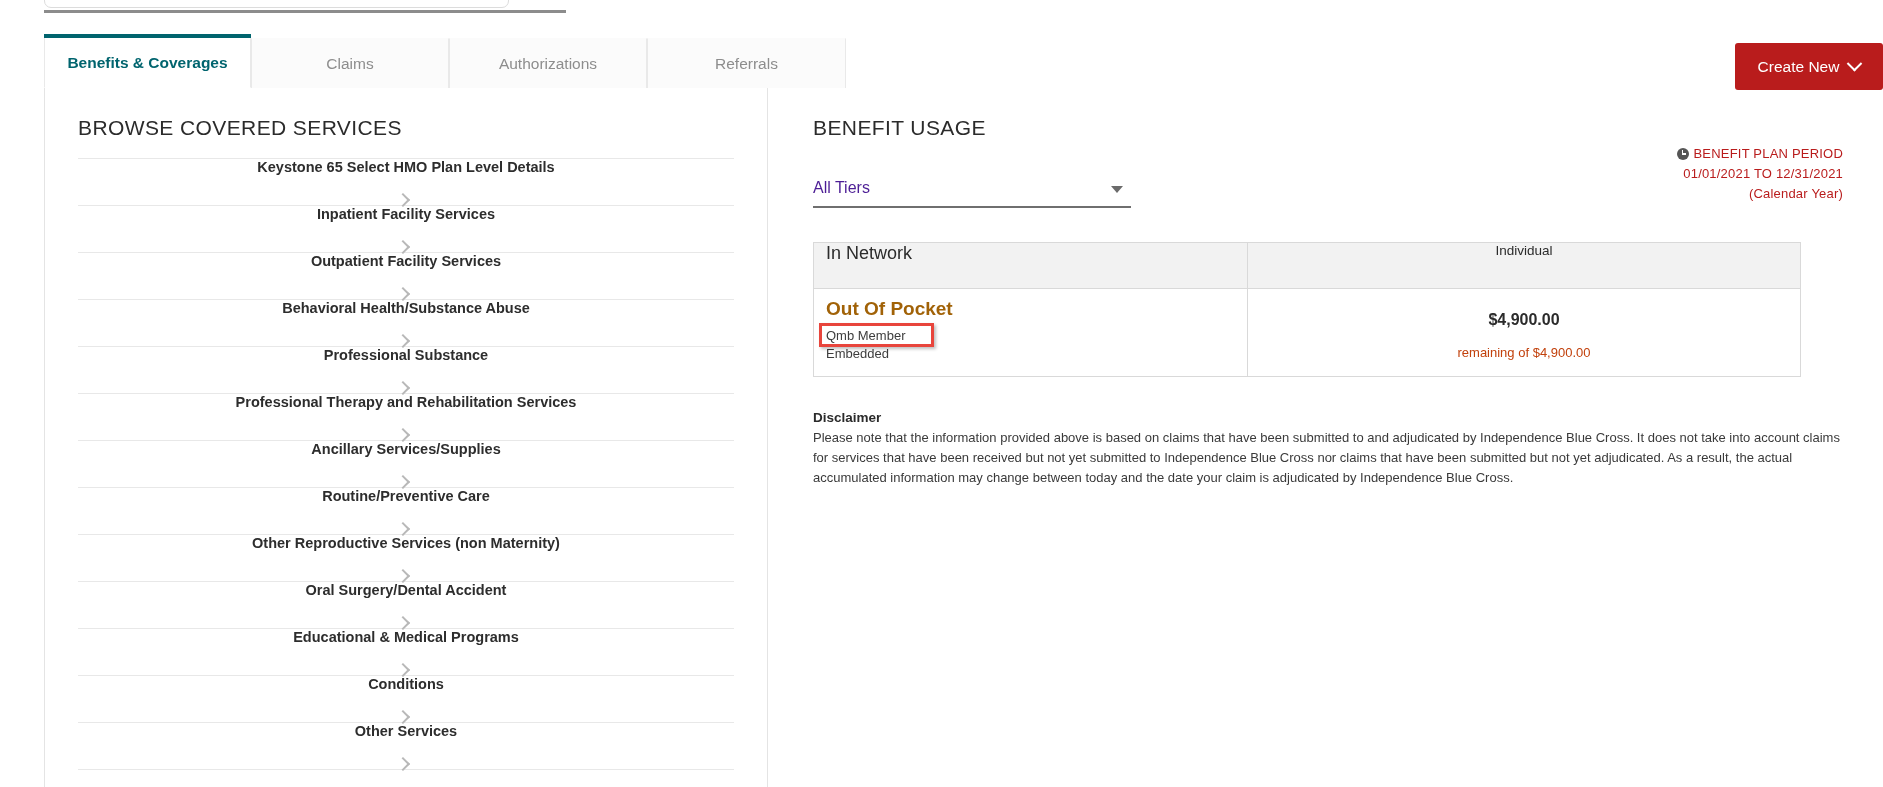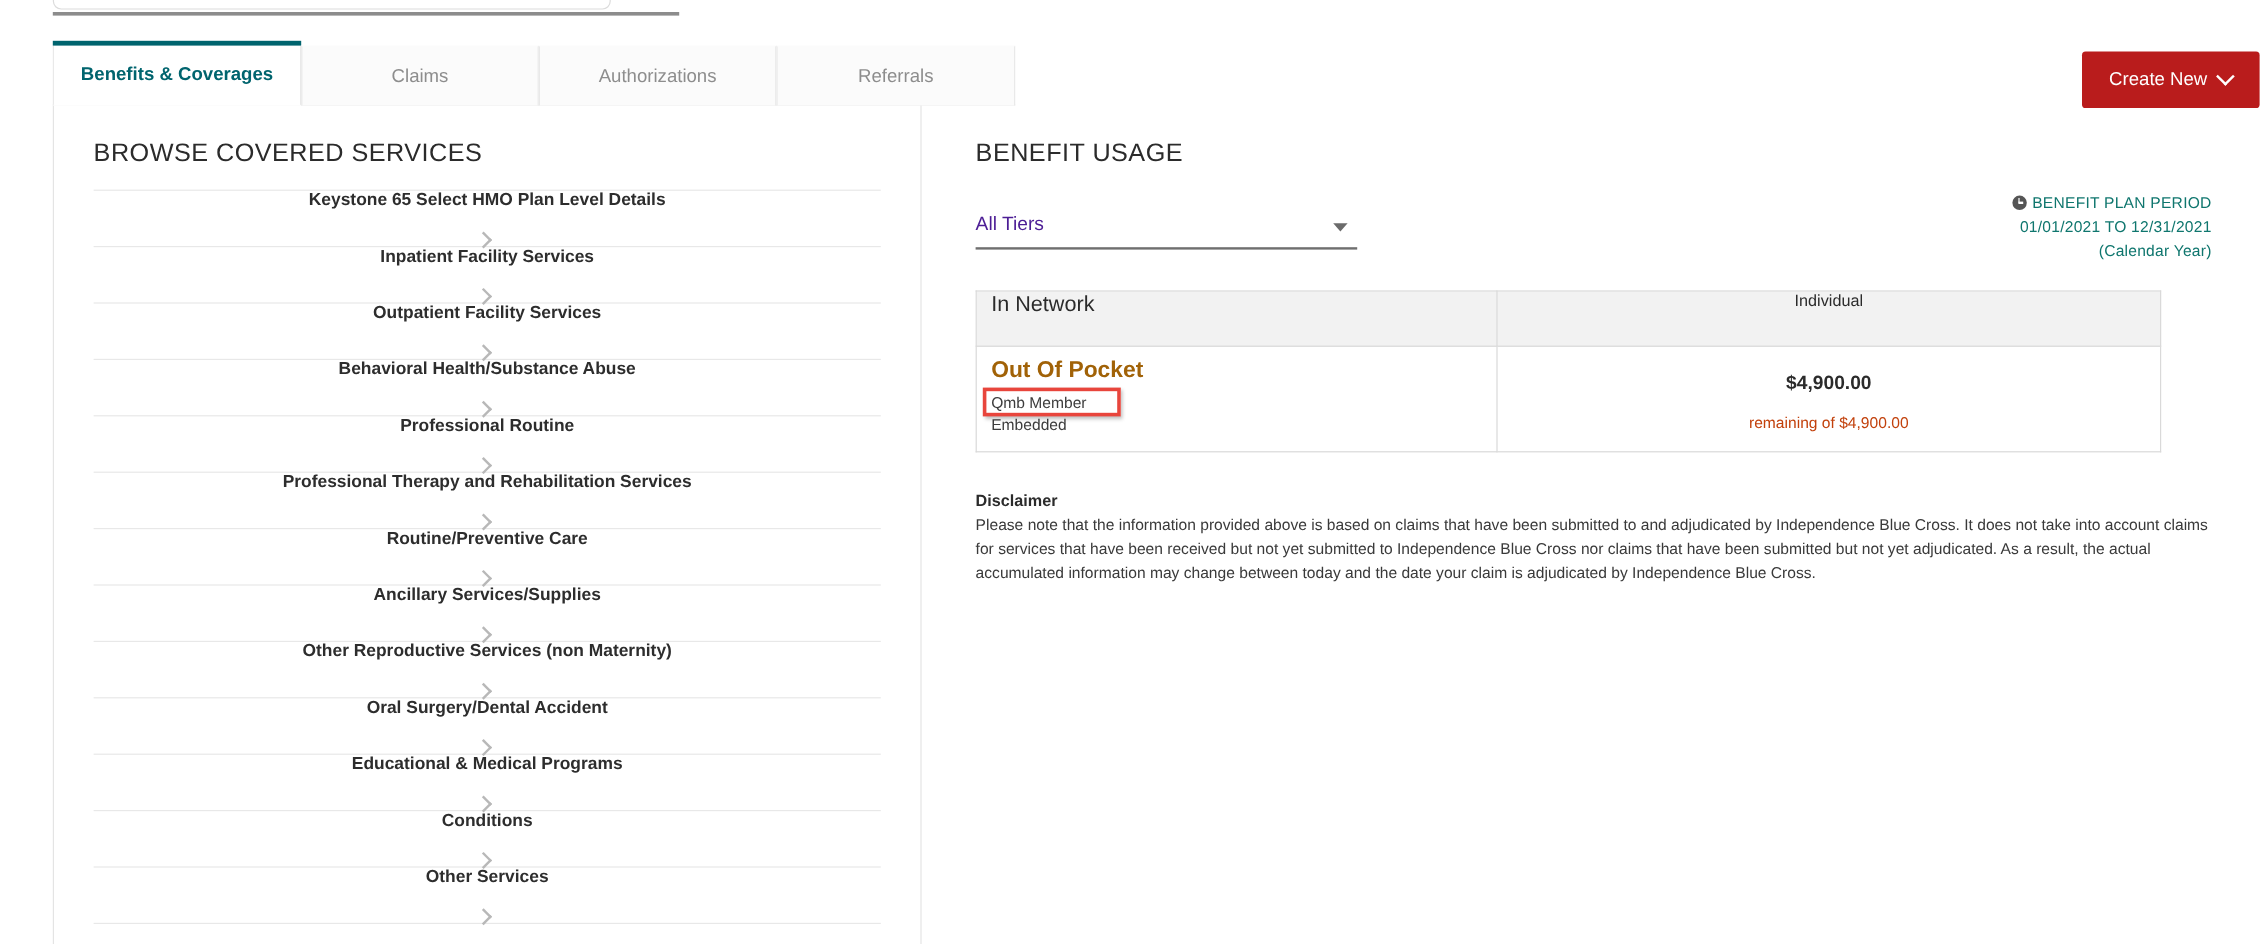--- a/index.html
+++ b/index.html
@@ -118,23 +118,23 @@
   }
   .chev {
     width: 10px; height: 10px;
     border-top: 2px solid #b8b8b8; border-right: 2px solid #b8b8b8;
     transform: rotate(45deg);
     margin-right: 6px;
   }
 
   
   #plan-period {
-    position: absolute; right: 40px; top: 71px;
+    position: absolute; right: 40px; top: 56px;
     text-align: right;
-    font-size: 13px; line-height: 1.52; color: #0f766e;
+    font-size: 13px; line-height: 1.52; color: #b91c1c;
     letter-spacing: .2px;
   }
   #plan-period .line1 { display: flex; align-items: center; justify-content: flex-end; gap: 5px; }
   .clock-icon {
     width: 12px; height: 12px; border-radius: 50%;
     background: #555; position: relative; display: inline-block;
   }
   .clock-icon::after {
     content: ""; position: absolute; left: 5px; top: 2.5px;
     width: 1.5px; height: 4px; background: #fff;
@@ -247,33 +247,33 @@
         </div>
         <div class="browse-item">
           <span class="label">Outpatient Facility Services</span>
           <span class="chev"></span>
         </div>
         <div class="browse-item">
           <span class="label">Behavioral Health/Substance Abuse</span>
           <span class="chev"></span>
         </div>
         <div class="browse-item">
-          <span class="label">Professional Routine</span>
+          <span class="label">Professional Substance</span>
           <span class="chev"></span>
         </div>
         <div class="browse-item">
           <span class="label">Professional Therapy and Rehabilitation Services</span>
           <span class="chev"></span>
         </div>
         <div class="browse-item">
+          <span class="label">Ancillary Services/Supplies</span>
+          <span class="chev"></span>
+        </div>
+        <div class="browse-item">
           <span class="label">Routine/Preventive Care</span>
-          <span class="chev"></span>
-        </div>
-        <div class="browse-item">
-          <span class="label">Ancillary Services/Supplies</span>
           <span class="chev"></span>
         </div>
         <div class="browse-item">
           <span class="label">Other Reproductive Services (non Maternity)</span>
           <span class="chev"></span>
         </div>
         <div class="browse-item">
           <span class="label">Oral Surgery/Dental Accident</span>
           <span class="chev"></span>
         </div>

